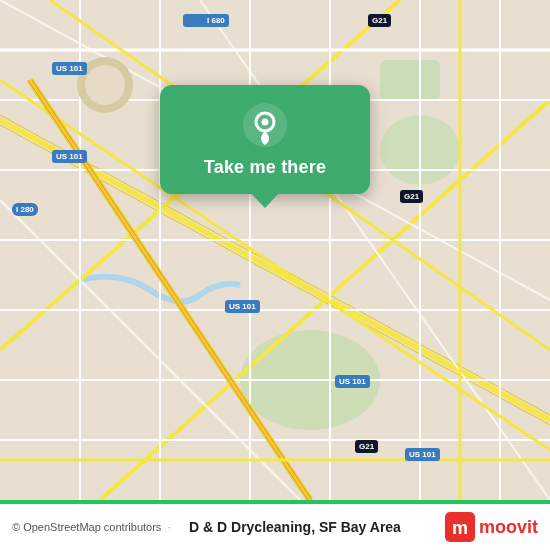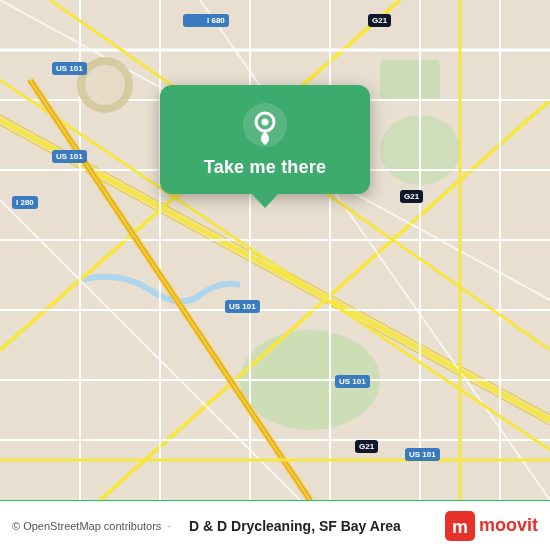--- a/index.html
+++ b/index.html
@@ -69,21 +69,21 @@
 
     
     #bottom-bar {
       width: 550px;
       height: 50px;
       background-color: #ffffff;
       display: flex;
       align-items: center;
       justify-content: space-between;
       padding: 0 12px;
-      border-top: 1px solid #22c55e;
+      border-top: 4px solid #22c55e;
       position: relative;
       z-index: 20;
     }
 
     .bottom-left {
       display: flex;
       align-items: center;
       gap: 6px;
     }
 
@@ -191,21 +191,21 @@
     <line x1="0" y1="460" x2="550" y2="460" stroke="#f5e642" stroke-width="3"></line>
     <line x1="460" y1="0" x2="460" y2="500" stroke="#f5e642" stroke-width="3"></line>
 
     <circle cx="105" cy="85" r="28" fill="#d4c89a" opacity="0.9"></circle>
     <circle cx="105" cy="85" r="20" fill="#e8dfd0" opacity="0.8"></circle>
 
   </svg>
 
   <div class="highway-badge" style="left:52px; top:62px;">US 101</div>
   <div class="highway-badge" style="left:183px; top:14px;padding-left:24px;">I 680</div>
-  <div class="highway-badge" style="left:12px; top:196px;">I 280</div>
+  <div class="highway-badge" style="left:12px; top:203px;border-radius:6px;">I 280</div>
   <div class="highway-badge-green" style="left:368px; top:14px;">G21</div>
   <div class="highway-badge-green" style="left:400px; top:190px;">G21</div>
   <div class="highway-badge-green" style="left:355px; top:440px;">G21</div>
   <div class="highway-badge" style="left:52px; top:150px;">US 101</div>
   <div class="highway-badge" style="left:225px; top:300px;">US 101</div>
   <div class="highway-badge" style="left:335px; top:375px;">US 101</div>
   <div class="highway-badge" style="left:405px; top:448px;">US 101</div>
 
   <div id="popup-card">
 

